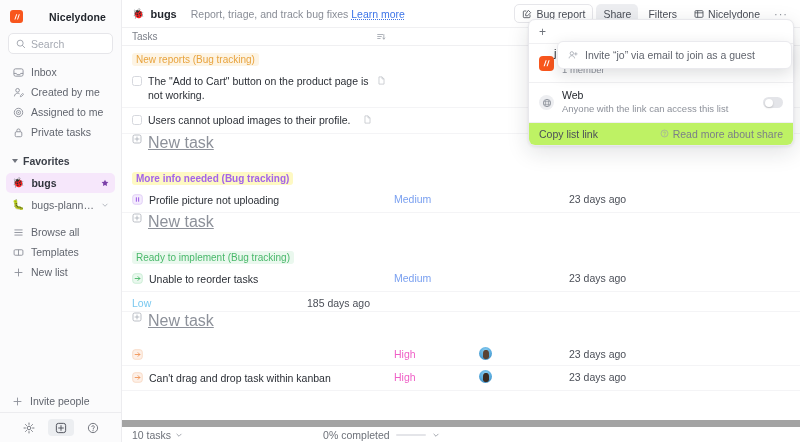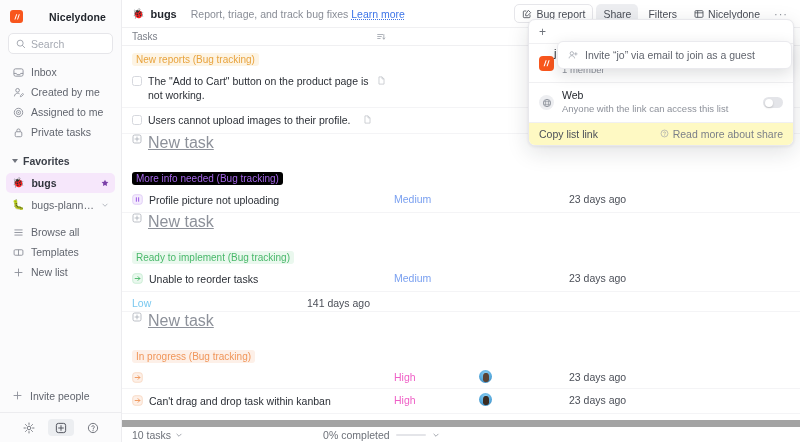--- a/index.html
+++ b/index.html
@@ -68,21 +68,21 @@
     height: 20px; margin: 1px 6px; padding: 0 6px;
     border-radius: 5px; font-size: 10.5px; color: #61656e;
     cursor: pointer;
   }
   .fav-item.active { background: #f6e7fb; color: #30343c; font-weight: bold; }
   .fav-item .label { flex: 1; overflow: hidden; text-overflow: ellipsis; white-space: nowrap; }
   .bug-emoji { font-size: 10px; line-height: 1; }
 
   .sidebar-bottom { margin-top: auto; }
   .invite-row {
-    display: flex; gap: 7px;
+    display: flex; align-items: center; gap: 7px;
     height: 22px; padding: 0 12px;
     color: #61656e; font-size: 10.5px; cursor: pointer;
   }
   .tool-row {
     display: flex; align-items: center; justify-content: space-around;
     height: 30px; border-top: 1px solid #ececef;
     padding: 0 14px;
   }
   .tool-btn { width: 20px; height: 16px; display:flex; align-items:center; justify-content:center; color:#6d7179; cursor:pointer; border-radius:4px; }
   .tool-btn.boxed { background: #eceef1; width: 26px; height: 17px; }
@@ -130,21 +130,21 @@
   
   #listbody { flex: 1; overflow: hidden; position: relative; }
 
   .group { margin-bottom: 2px; }
   .group-title {
     display: inline-block;
     font-size: 10px; padding: 1px 4px; border-radius: 3px;
     margin: 7px 0 3px 10px;
   }
   .g-new      { color: #e8a33d; background: #fdf4e4; }
-  .g-moreinfo { color: #a465e8; background: #000000; }
+  .g-moreinfo { color: #a465e8; background: #fef9c3; font-weight: bold; }
   .g-ready    { color: #49b86a; background: #eaf8ee; }
   .g-progress { color: #f0965a; background: #fdf0e8; }
 
   .row {
     display: flex; align-items: flex-start;
     min-height: 20px;
     border-bottom: 1px solid #f4f4f6;
     padding-left: 10px;
     cursor: pointer;
   }
@@ -240,21 +240,21 @@
   .toggle .knob {
     position: absolute; top: 1.5px; width: 8px; height: 8px;
     border-radius: 50%; background: #fff;
     box-shadow: 0 1px 2px rgba(0,0,0,.18);
   }
   .toggle.on .knob { left: 10.5px; }
   .toggle.off .knob { left: 1.5px; }
   .sp-foot {
     display: flex; align-items: center;
     height: 22px; padding: 0 10px;
-    background: #fef9c3;
+    background: #bef264;
   }
   .sp-foot-l { font-size: 10.5px; color: #4b4f58; cursor: pointer; }
   .sp-foot-r { margin-left: auto; display:flex; align-items:center; gap:4px; font-size: 10.5px; color: #7b7f88; cursor: pointer; }
 
   
   #suggest {
     position: absolute;
     left: 435px; top: 41px; width: 235px;
     background: #ffffff;
     border: 1px solid #eaeaee;
@@ -574,36 +574,35 @@
             <span class="ttl">Unable to reorder tasks</span>
           </div>
           <div class="cell-prio p-medium"><span>Medium</span></div>
           <div class="cell-assignee"></div>
           <div class="cell-date"><span>23 days ago</span></div>
         </div>
 
         <div class="row">
           <div class="cell-prio p-low"><span>Low</span></div>
           <div class="cell-assignee"></div>
-          <div class="cell-date"><span>141 days ago</span></div>
+          <div class="cell-date"><span>185 days ago</span></div>
         </div>
 
         <div class="newtask">
           <span>
             <svg width="10" height="10" viewBox="0 0 12 12">
                 <rect x="1.2" y="1.2" width="9.6" height="9.6" rx="2" fill="none" stroke="#a5a9b2" stroke-width=".9"></rect>
                 <path d="M6 3.6v4.8M3.6 6h4.8" stroke="#a5a9b2" stroke-width=".9" stroke-linecap="round"></path>
               </svg>
           </span>
           <span>New task</span>
         </div>
       </div>
 
       <div class="group" style="margin-top:12px">
-        <div class="group-title g-progress">In progress (Bug tracking)</div>
 
         <div class="row">
           <div class="cell-task">
             <span class="statusbox">
               <svg width="11" height="11" viewBox="0 0 12 12">
                   <rect x=".8" y=".8" width="10.4" height="10.4" rx="2.6" fill="#fdf0e8" stroke="#f8d6bf" stroke-width=".9"></rect>
                   <path d="M3.4 6h5M6.6 4 8.6 6 6.6 8" fill="none" stroke="#f0965a" stroke-width="1" stroke-linecap="round" stroke-linejoin="round"></path>
                 </svg>
             </span>
           </div>

